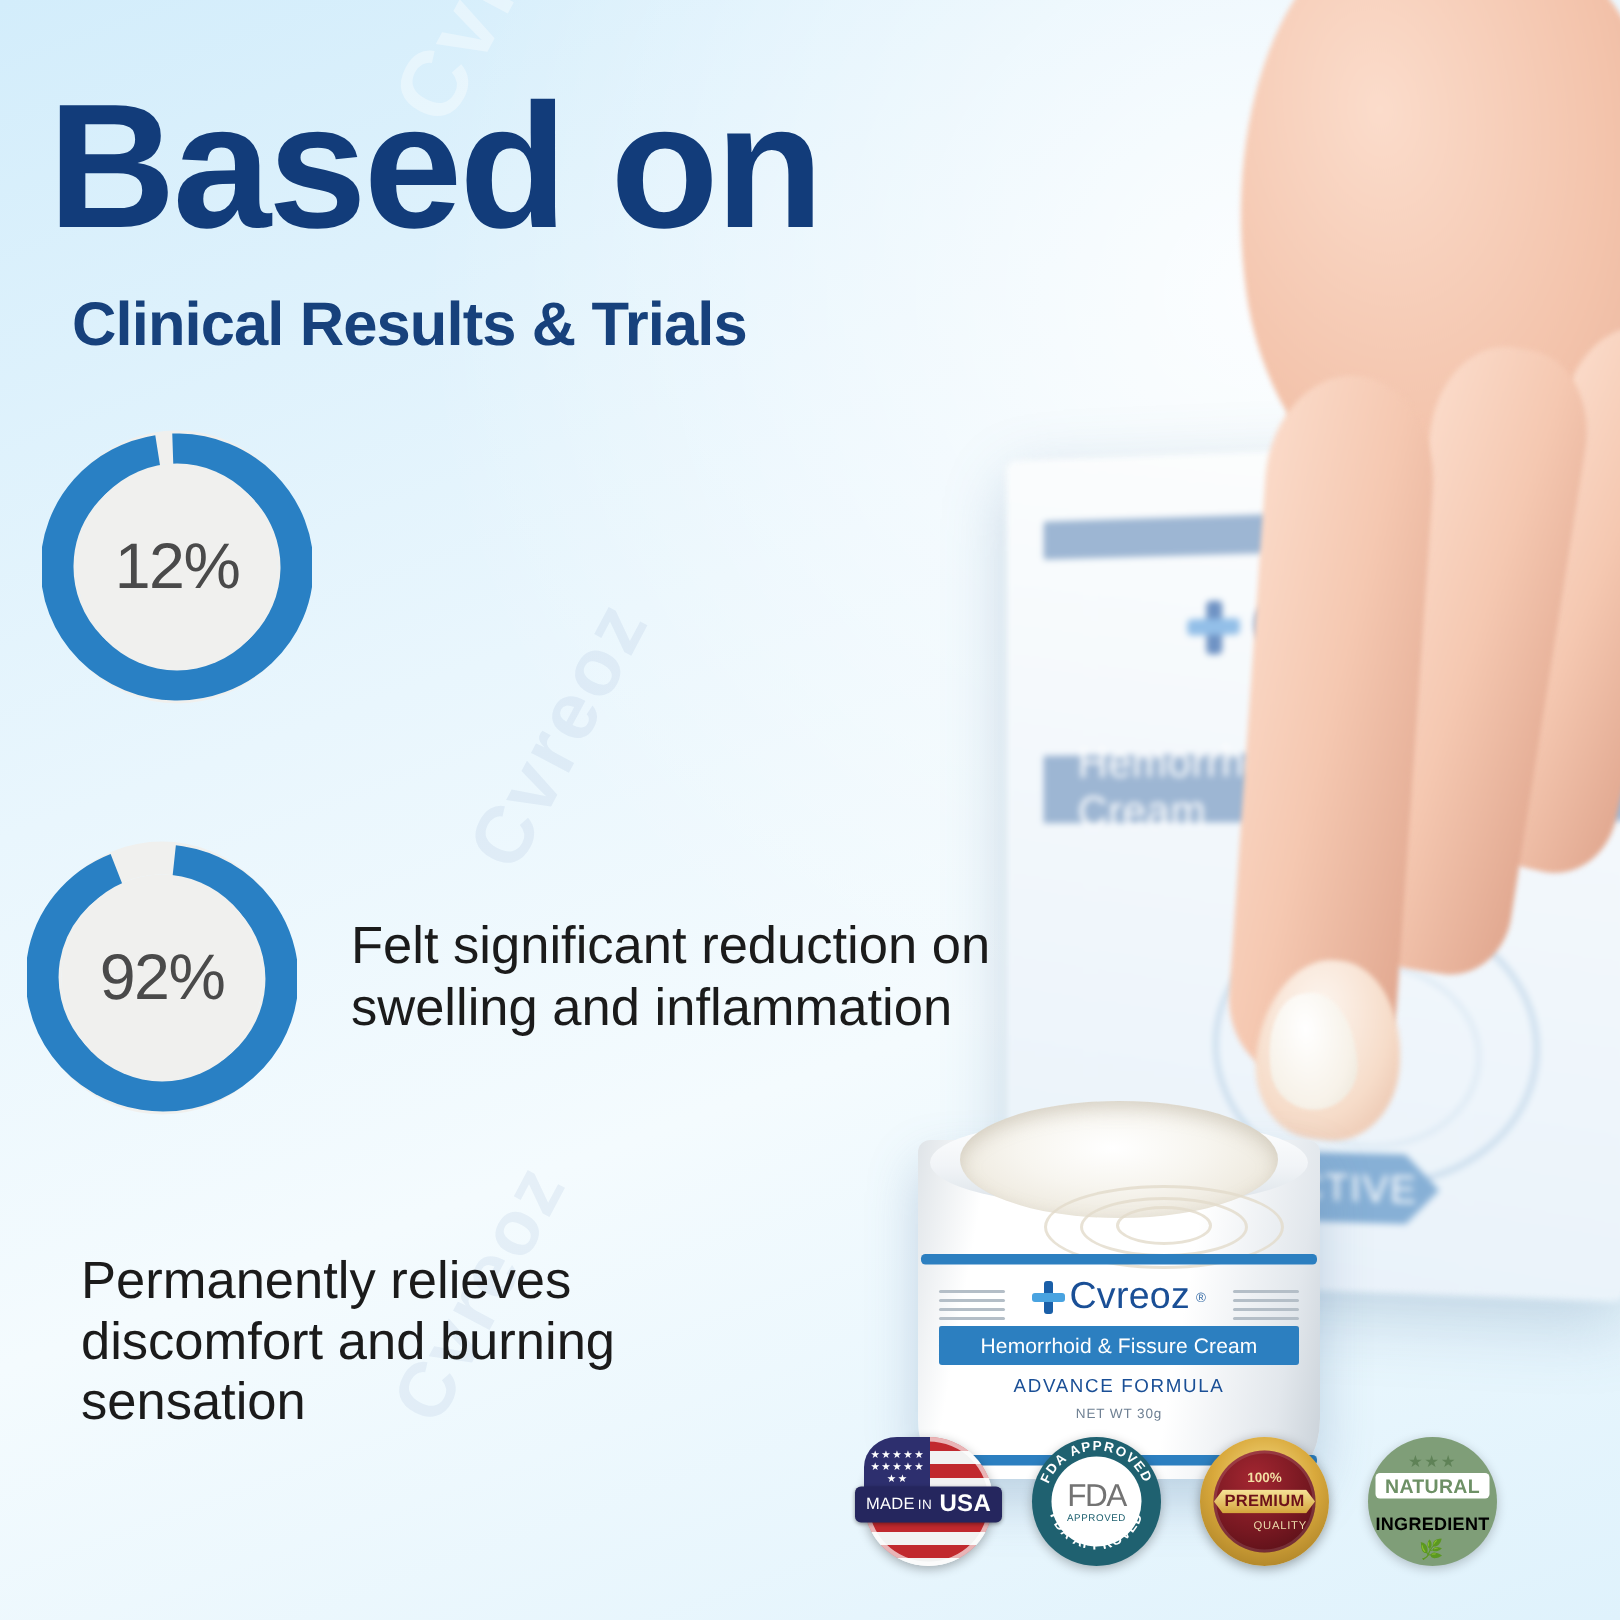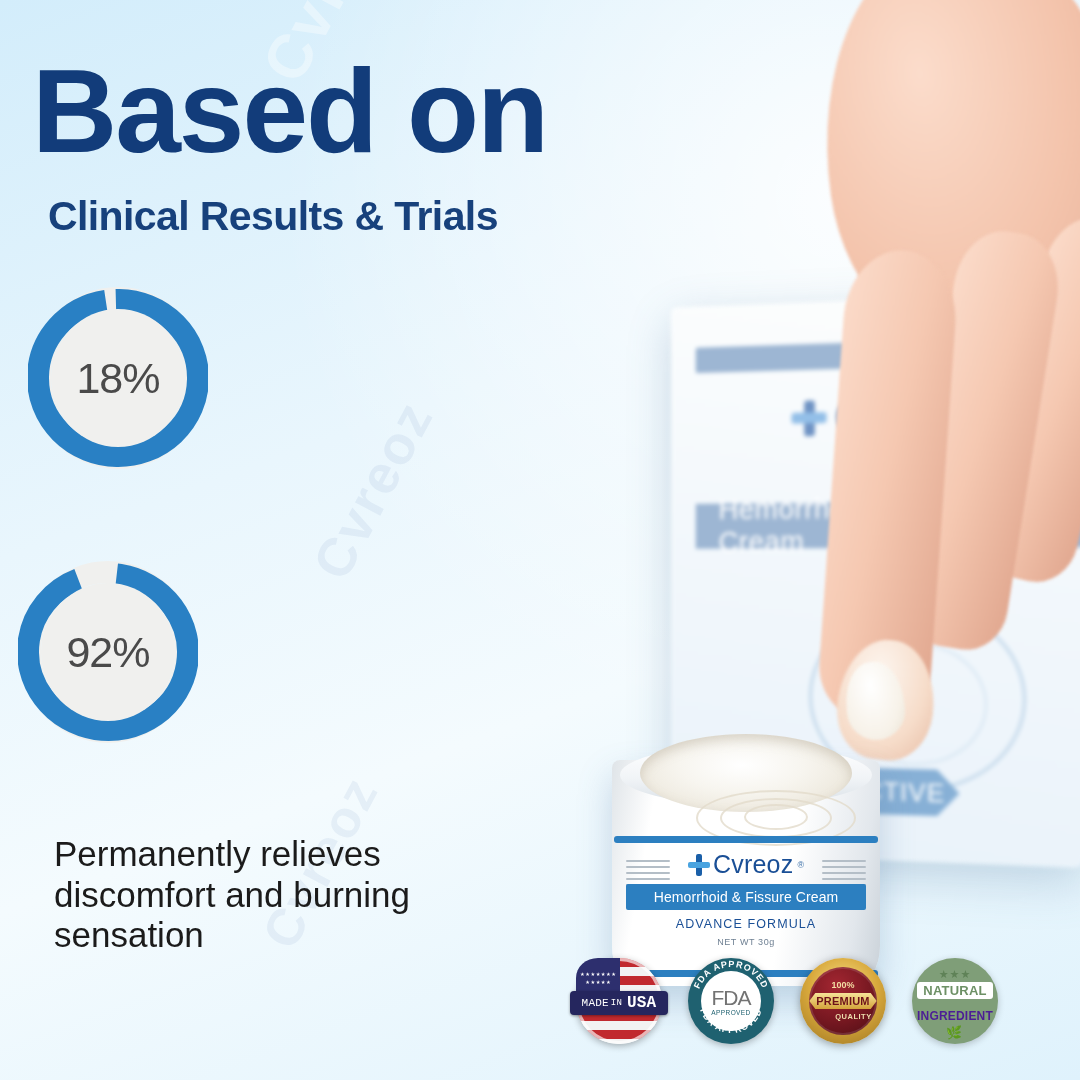--- a/index.html
+++ b/index.html
@@ -138,21 +138,21 @@
   .s2{left:18px;top:560px;}
   .s3{left:18px;top:834px;}
 
   
   .badges{position:absolute;left:576px;top:958px;display:flex;gap:26px;align-items:center;}
   .badge{position:relative;width:86px;height:86px;border-radius:50%;flex:0 0 auto;}
 
   
   .b-usa{background:
       repeating-linear-gradient(180deg,#c1292e 0 9px,#f2f2f2 9px 18px);
-      box-shadow:0 2px 7px rgba(0,0,0,.3),inset 0 0 0 3px rgba(255,255,255,.65);font-family:Liberation Mono, monospace;}
+      box-shadow:0 2px 7px rgba(0,0,0,.3),inset 0 0 0 3px rgba(255,255,255,.65);}
   .b-usa .canton{position:absolute;left:0;top:0;width:44px;height:40px;background:#2d2f6e;
       border-radius:50% 0 0 0;display:flex;flex-wrap:wrap;align-content:center;
       justify-content:center;gap:1px;padding:3px;box-sizing:border-box;overflow:hidden;}
   .b-usa .canton b{color:#fff;font-size:7px;line-height:7px;}
   .b-usa .plate{position:absolute;left:-6px;top:33px;width:98px;height:24px;background:#25265e;
       border-radius:4px;display:flex;align-items:center;justify-content:center;
       color:#fff;font-size:11px;letter-spacing:.2px;white-space:nowrap;
       box-shadow:0 1px 3px rgba(0,0,0,.4);}
   .b-usa .plate b{font-size:16px;margin-left:3px;font-weight:700;}
   .b-usa .plate em{font-style:normal;font-size:9px;margin:0 2px;}
@@ -170,29 +170,29 @@
       box-shadow:0 2px 8px rgba(0,0,0,.35);}
   .b-prem .disc{position:absolute;inset:9px;border-radius:50%;
       background:radial-gradient(circle at 40% 28%,#a32631 0%,#771821 55%,#4c0d14 100%);
       display:flex;flex-direction:column;align-items:center;justify-content:center;
       box-shadow:inset 0 0 0 2px rgba(255,255,255,.12);}
   .b-prem .pct{color:#f3dfa4;font-size:9px;font-weight:700;line-height:1;}
   .b-prem .rib{margin:3px 0;background:linear-gradient(180deg,#f6e398 0%,#d4a33a 100%);
       color:#6d1119;font-size:11px;font-weight:700;letter-spacing:.2px;
       padding:2px 7px;border-radius:2px;
       clip-path:polygon(6px 0,calc(100% - 6px) 0,100% 50%,calc(100% - 6px) 100%,6px 100%,0 50%);}
-  .b-prem .qual{color:#eedfae;font-size:7.5px;font-weight:700;letter-spacing:.5px;margin-left:21px;}
+  .b-prem .qual{color:#eedfae;font-size:7.5px;font-weight:400;letter-spacing:.5px;margin-left:21px;}
 
   
   .b-nat{background:#7f9e78;box-shadow:0 2px 7px rgba(0,0,0,.22);
       display:flex;flex-direction:column;align-items:center;justify-content:center;}
   .b-nat .stars{color:#5f8257;font-size:11px;letter-spacing:1px;margin-top:6px;}
   .b-nat .n1{background:#fff;color:#6d9065;font-size:13px;font-weight:700;
       padding:1px 6px;border-radius:3px;margin-top:1px;letter-spacing:.2px;}
-  .b-nat .n2{color:#4c1d95;font-size:12px;font-weight:700;letter-spacing:.2px;margin-top:10px;}
+  .b-nat .n2{color:#000000;font-size:12px;font-weight:700;letter-spacing:.2px;margin-top:10px;}
   .b-nat .leaves{color:#fff;font-size:13px;margin-top:2px;letter-spacing:1px;}
 </style>
 </head>
 <body>
 
 <div id="stage">
 
   <div class="wm" style="left:248px;top:60px;font-size:62px;">Cvreoz</div>
   <div class="wm" style="left:1010px;top:50px;font-size:58px;">Cvreoz</div>
   <div class="wm dark" style="left:300px;top:560px;font-size:54px;">Cvreoz</div>
@@ -276,33 +276,34 @@
   <div class="headline">Based on</div>
   <div class="subhead">Clinical Results &amp; Trials</div>
 
   <div class="stat s1">
     <div class="donut">
       <svg width="180" height="184" viewBox="0 0 180 184">
         <ellipse cx="90" cy="92" rx="78" ry="80" fill="none" stroke="#f0f0ee" stroke-width="22"></ellipse>
         <ellipse cx="90" cy="92" rx="78" ry="80" fill="none" stroke="#2980c4" stroke-width="22" stroke-dasharray="482 10" stroke-dashoffset="0" transform="rotate(-89 90 92)"></ellipse>
         <ellipse cx="90" cy="92" rx="67" ry="69" fill="#f0f0ee"></ellipse>
       </svg>
-      <div class="val">18%</div>
+      <div class="val">12%</div>
     </div>
   </div>
 
   <div class="stat s2">
     <div class="donut">
       <svg width="180" height="184" viewBox="0 0 180 184">
         <ellipse cx="90" cy="92" rx="78" ry="80" fill="none" stroke="#f0f0ee" stroke-width="22"></ellipse>
         <ellipse cx="90" cy="92" rx="78" ry="80" fill="none" stroke="#2980c4" stroke-width="22" stroke-dasharray="453 39" transform="rotate(-81 90 92)"></ellipse>
         <ellipse cx="90" cy="92" rx="67" ry="69" fill="#f0f0ee"></ellipse>
       </svg>
       <div class="val">92%</div>
     </div>
+    <div class="stat-text">Felt significant reduction on swelling and inflammation</div>
   </div>
 
   <div class="stat s3">
     <div class="stat-text">Permanently relieves discomfort and burning sensation</div>
   </div>
 
   <div class="badges">
 
     <div class="badge b-usa">
       <div class="canton">

